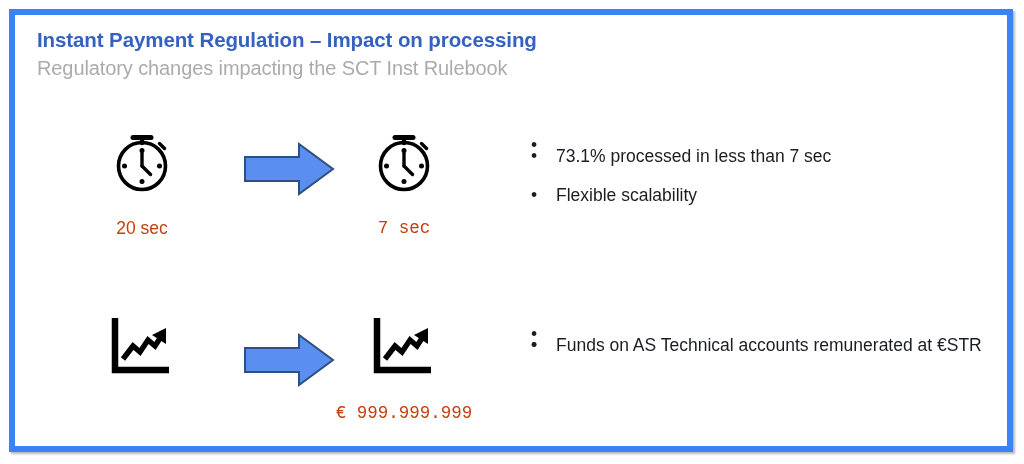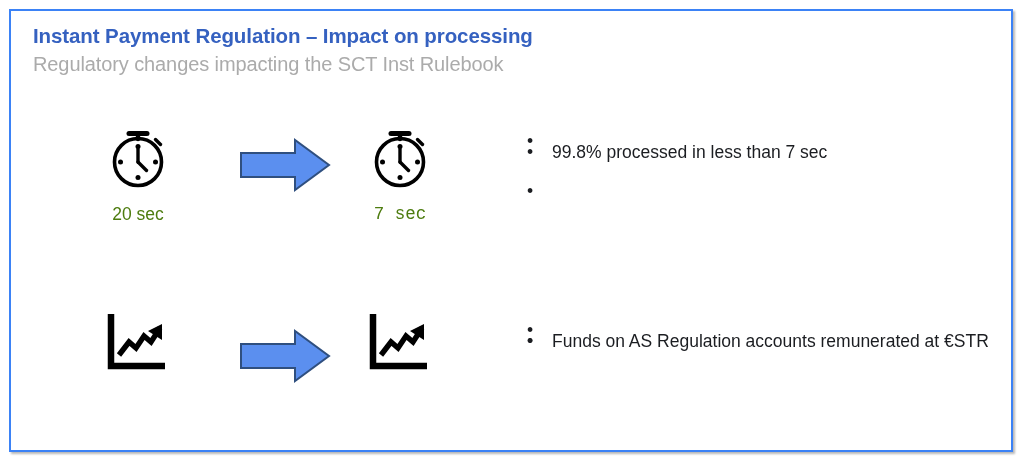--- a/index.html
+++ b/index.html
@@ -15,21 +15,21 @@
     overflow: hidden;
   }
 
   .slide {
     position: absolute;
     left: 9px;
     top: 9px;
     width: 1004px;
     height: 443px;
     background: #ffffff;
-    border: 2px solid #3b82f6;
+    border: 6px solid #3b82f6;
     box-sizing: border-box;
     box-shadow: 2px 2px 2px rgba(0,0,0,0.28);
   }
 
   
   .title {
     position: absolute;
     left: 22px;
     top: 13px;
     font-size: 20.5px;
@@ -67,23 +67,23 @@
   .icon-block.left  { left: 47px; }
   .icon-block.right { left: 309px; font-family: Liberation Mono, monospace; }
 
   .icon-holder {
     height: 72px;
     display: flex;
     align-items: center;
     justify-content: center;
   }
   .icon-caption {
-    margin-top: 11px;
+    margin-top: 21px;
     font-size: 17.5px;
-    color: #4d7c0f;
+    color: #c2410c;
     white-space: nowrap;
   }
 
   .arrow-holder {
     position: absolute;
     left: 228px;
     top: 16px;
     width: 92px;
     height: 56px;
   }
@@ -174,24 +174,25 @@
       </div>
       <div class="icon-caption">7 sec</div>
     </div>
 
     <div class="bullets">
       <div class="bullet-item">
         <span class="dot">•</span>
       </div>
       <div class="bullet-item">
         <span class="dot">•</span>
-        <span>99.8% processed in less than 7 sec</span>
-      </div>
-      <div class="bullet-item">
-        <span class="dot">•</span>
+        <span>73.1% processed in less than 7 sec</span>
+      </div>
+      <div class="bullet-item">
+        <span class="dot">•</span>
+        <span>Flexible scalability</span>
       </div>
     </div>
   </div>
 
   <div class="row" id="row-2">
 
     <div class="icon-block left">
       <div class="icon-holder">
         <svg width="68" height="64" viewBox="0 0 68 64" aria-hidden="true">
           <path d="M7 4 L7 56 L61 56" fill="none" stroke="#000000" stroke-width="6.5" stroke-linecap="butt" stroke-linejoin="miter"></path>
@@ -208,29 +209,30 @@
     </div>
 
     <div class="icon-block right">
       <div class="icon-holder">
         <svg width="68" height="64" viewBox="0 0 68 64" aria-hidden="true">
           <path d="M7 4 L7 56 L61 56" fill="none" stroke="#000000" stroke-width="6.5" stroke-linecap="butt" stroke-linejoin="miter"></path>
           <path d="M15 45 L25 32 L32 38 L40 26 L47 32 L56 18" fill="none" stroke="#000000" stroke-width="5.4" stroke-linecap="butt" stroke-linejoin="miter"></path>
           <polygon points="58,14 58,30 44,21" fill="#000000"></polygon>
         </svg>
       </div>
+      <div class="icon-caption">€ 999.999.999</div>
     </div>
 
     <div class="bullets">
       <div class="bullet-item">
         <span class="dot">•</span>
       </div>
       <div class="bullet-item">
         <span class="dot">•</span>
       </div>
       <div class="bullet-item">
         <span class="dot">•</span>
-        <span>Funds on AS Regulation accounts remunerated at €STR</span>
+        <span>Funds on AS Technical accounts remunerated at €STR</span>
       </div>
     </div>
   </div>
 
 </div>
 
 </body></html>

